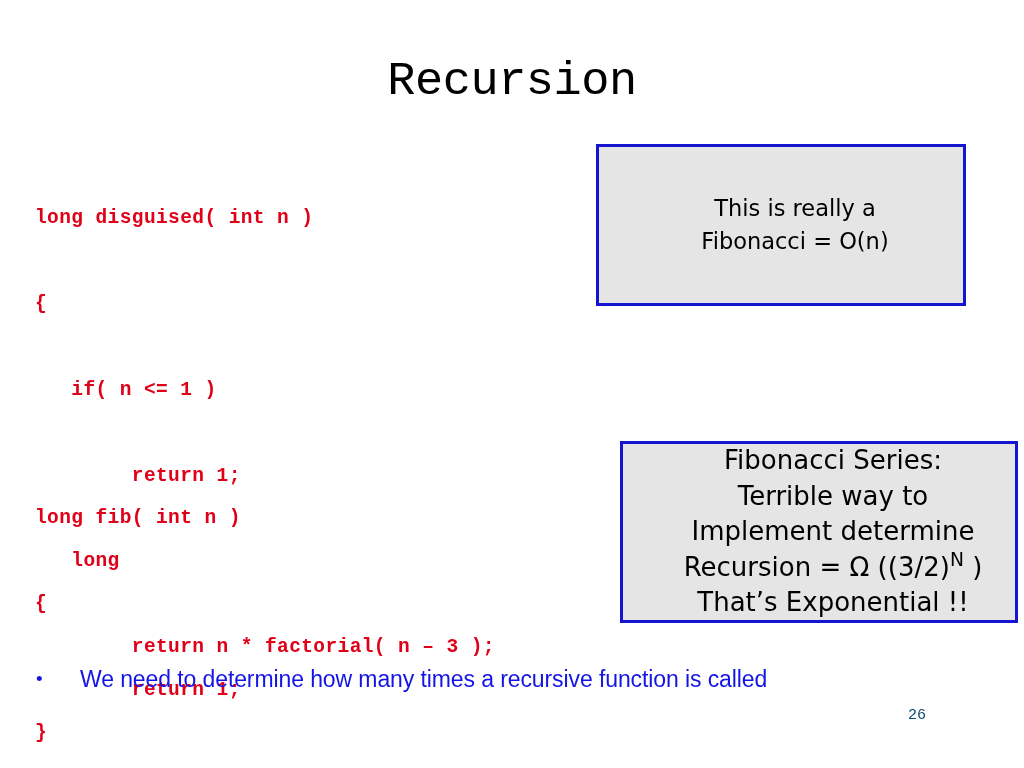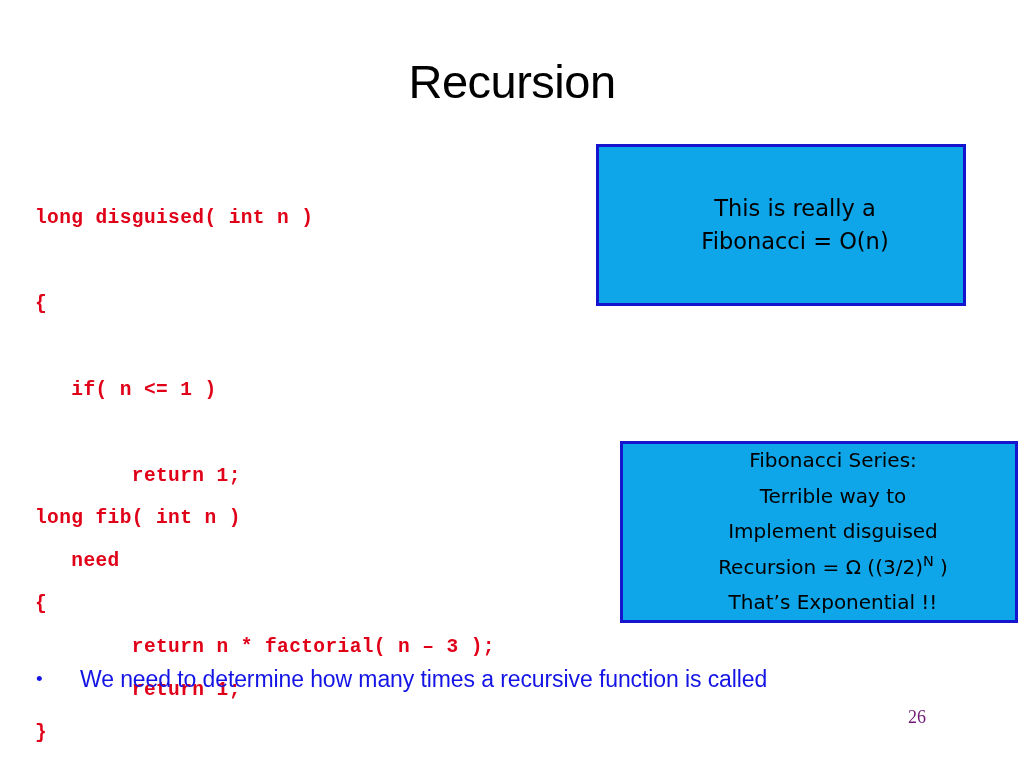--- a/index.html
+++ b/index.html
@@ -16,21 +16,21 @@
     font-family: "Liberation Sans", sans-serif;
   }
 
   
   #slide-title {
     position: absolute;
     left: 0;
     top: 57px;
     width: 1024px;
     text-align: center;
-    font-family: Liberation Sans, sans-serif;
+    font-family: Liberation Mono, monospace;
     font-size: 47px;
     font-weight: 400;
     color: #000000;
     letter-spacing: -0.5px;
     line-height: 1.08;
     white-space: pre;
   }
 
   
   .code-block {
@@ -54,21 +54,21 @@
   .code-line {
     white-space: pre;
     display: block;
     height: 28.6px;
   }
 
   
   .callout {
     position: absolute;
     border: 3px solid #1515CF;
-    background: #0ea5e9;
+    background: #e5e5e5;
     box-sizing: border-box;
     font-family: "DejaVu Sans", sans-serif;
     color: #000000;
     text-align: center;
     display: flex;
     flex-direction: column;
     justify-content: center;
     align-items: center;
     padding-left: 28px;
   }
@@ -78,21 +78,21 @@
     width: 370px;
     height: 162px;
     font-size: 22.5px;
     line-height: 33.5px;
   }
   #callout-fib {
     left: 620px;
     top: 441px;
     width: 398px;
     height: 182px;
-    font-size: 20px;
+    font-size: 26px;
     line-height: 35.5px;
     z-index: 5;
   }
   .callout-line {
     display: block;
     white-space: pre;
   }
   .sup-n {
     font-size: 0.72em;
     vertical-align: super;
@@ -125,38 +125,38 @@
     line-height: 26px;
     white-space: pre;
     letter-spacing: -0.1px;
   }
 
   
   #page-number {
     position: absolute;
     left: 908px;
     top: 707px;
-    font-family: Liberation Serif, serif;
-    font-size: 18px;
-    color: #701a75;
+    font-family: Liberation Mono, monospace;
+    font-size: 15px;
+    color: #0c4a6e;
   }
 </style>
 </head>
 <body>
 
 <div id="slide">
 
   <div id="slide-title">Recursion</div>
 
   <div class="code-block" id="code-factorial">
     <span class="code-line">long disguised( int n )</span>
     <span class="code-line">{</span>
     <span class="code-line">   if( n &lt;= 1 )</span>
     <span class="code-line">        return 1;</span>
-    <span class="code-line">   need</span>
+    <span class="code-line">   long</span>
     <span class="code-line">        return n * factorial( n – 3 );</span>
     <span class="code-line">}</span>
   </div>
 
   <div class="code-block" id="code-fib">
     <span class="code-line">long fib( int n )</span>
     <span class="code-line">{</span>
     <span class="code-line">        return 1;</span>
     
     
@@ -164,21 +164,21 @@
   </div>
 
   <div class="callout" id="callout-loop">
     <span class="callout-line">This is really a</span>
     <span class="callout-line">Fibonacci = O(n)</span>
   </div>
 
   <div class="callout" id="callout-fib">
     <span class="callout-line">Fibonacci Series:</span>
     <span class="callout-line">Terrible way to</span>
-    <span class="callout-line">Implement disguised</span>
+    <span class="callout-line">Implement determine</span>
     <span class="callout-line"><span>Recursion = </span><span class="omega">Ω</span><span> ((3/2)</span><span class="sup-n">N</span><span> )</span></span>
     <span class="callout-line">That’s Exponential !!</span>
   </div>
 
   <div id="bullet-row">
     <span id="bullet-marker">•</span>
     <span id="bullet-text">We need to determine how many times a recursive function is called</span>
   </div>
 
   <div id="page-number">26</div>

